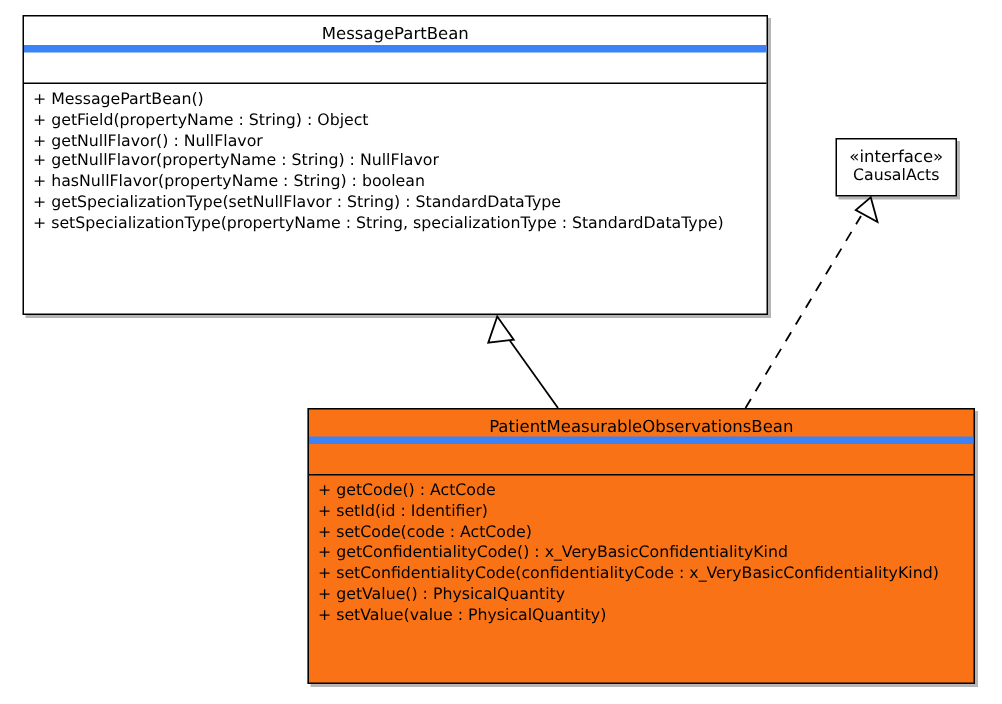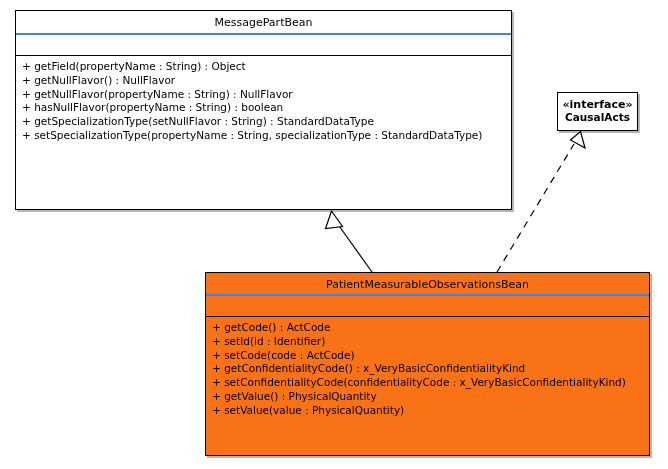--- a/index.html
+++ b/index.html
@@ -35,21 +35,21 @@
     background: #f97316;
   }
 
   .uml-title {
     box-sizing: border-box;
     text-align: center;
     font-size: 11px;
     line-height: 13px;
     color: #000000;
     padding: 5px 4px 5px 4px;
-    border-bottom: 2px solid #3b82f6;
+    border-bottom: 5px solid #3b82f6;
     white-space: nowrap;
   }
   .uml-stereotype {
     display: block;
     font-size: 11px;
     line-height: 13px;
   }
   .uml-attrs {
     box-sizing: border-box;
     border-bottom: 1px solid #000000;
@@ -84,21 +84,20 @@
     height: 184px;
   }
   #class-patient-measurable .uml-title { height: 23px; padding-top: 5px; }
   #class-patient-measurable .uml-attrs { height: 21px; }
 
   #interface-causal-acts {
     left: 557px;
     top: 92px;
     width: 81px;
     height: 39px;
-    font-weight: bold;
   }
   #interface-causal-acts .iface-body {
     box-sizing: border-box;
     height: 100%;
     text-align: center;
     padding-top: 5px;
     font-size: 10.5px;
     line-height: 13.5px;
     color: #000000;
   }
@@ -114,20 +113,21 @@
 </style>
 </head>
 <body>
 
 <div id="diagram-canvas">
 
   <div class="uml-class" id="class-message-part-bean">
     <div class="uml-title">MessagePartBean</div>
     <div class="uml-attrs"></div>
     <div class="uml-ops">
+      <div class="uml-op">+ MessagePartBean()</div>
       <div class="uml-op">+ getField(propertyName : String) : Object</div>
       <div class="uml-op">+ getNullFlavor() : NullFlavor</div>
       <div class="uml-op">+ getNullFlavor(propertyName : String) : NullFlavor</div>
       <div class="uml-op">+ hasNullFlavor(propertyName : String) : boolean</div>
       <div class="uml-op">+ getSpecializationType(setNullFlavor : String) : StandardDataType</div>
       <div class="uml-op">+ setSpecializationType(propertyName : String, specializationType : StandardDataType)</div>
     </div>
   </div>
 
   <div class="uml-class" id="interface-causal-acts">

